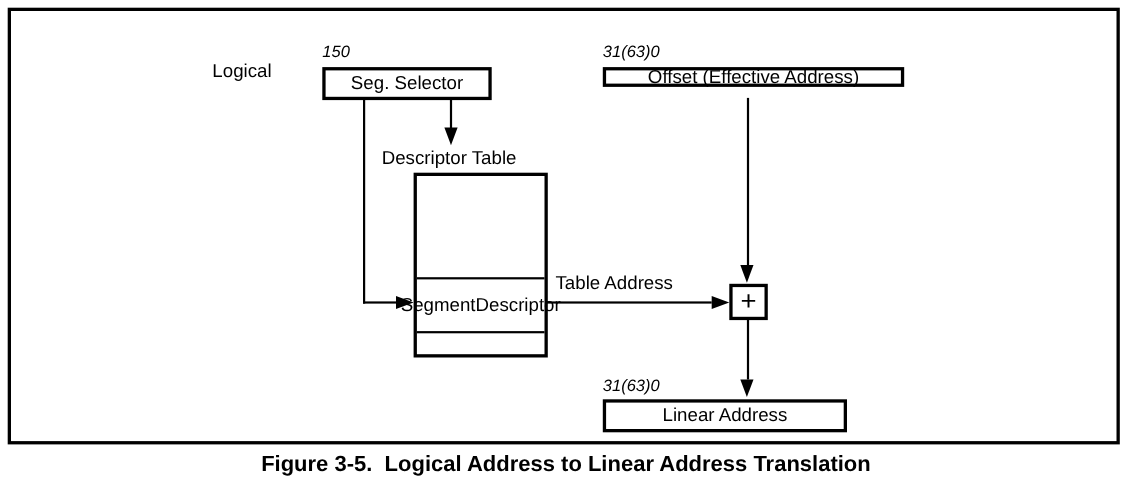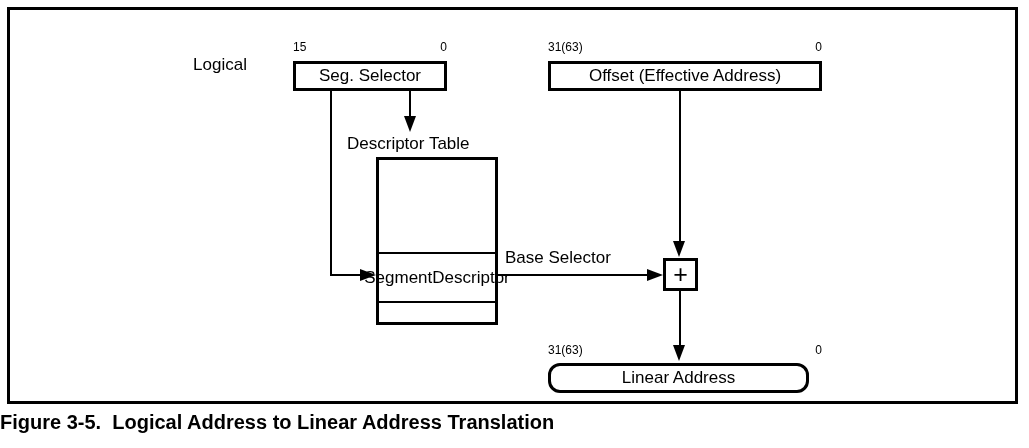--- a/index.html
+++ b/index.html
@@ -12,22 +12,22 @@
     overflow: hidden;
   }
   .abs { position: absolute; }
   .frame {
     left: 7px; top: 7px; width: 1011px; height: 397px;
     border: 3px solid var(--line);
     background: var(--bg);
   }
   .txt { font-size: 17px; line-height: 19px; white-space: nowrap; }
   .bitrow {
-    display: flex; justify-content: space-between;
-    font-size: 12px; line-height: 19px;
+    display: flex; justify-content: flex-start;
+    font-size: 15px; line-height: 19px; font-style: italic;
   }
   .box {
     border: 3px solid var(--line);
     background: var(--bg);
     display: flex; align-items: center; justify-content: center;
     font-size: 17px; line-height: 18px;
   }
   .vline, .hline { background: var(--line); }
   .arrow-down {
     width: 0; height: 0;
@@ -49,21 +49,21 @@
     position: absolute; left: 0; right: 0; top: 94px; height: 46px;
     display: flex; flex-direction: row; align-items: center; justify-content: center;
     font-size: 17px; line-height: 19px;
   }
   .adder {
     left: 663px; top: 258px; width: 35px; height: 33px;
     font-size: 25px; line-height: 25px; font-weight: 400;
   }
   .caption {
     left: 0; top: 411px; width: 1029px;
-    text-align: left; font-weight: bold; font-size: 20px;
+    text-align: center; font-weight: bold; font-size: 20px;
     white-space: pre;
   }
 </style>
 </head>
 <body>
 
 <div class="abs frame"></div>
 
 <div class="abs txt right-text" style="left:155px; top:56px; width:130px; line-height:18px;">
   <div>Logical</div>
@@ -76,21 +76,21 @@
 
 <div class="abs box" style="left:293px; top:61px; width:154px; height:30px;">
   <span>Seg. Selector</span>
 </div>
 
 <div class="abs bitrow" style="left:548px; top:38px; width:274px;">
   <span>31(63)</span>
   <span>0</span>
 </div>
 
-<div class="abs box" style="left:548px; top:61px; width:274px; height:30px;">
+<div class="abs box" style="left:548px; top:61px; width:274px; height:18px;">
   <span>Offset (Effective Address)</span>
 </div>
 
 <div class="abs vline" style="left:330px; top:89px; width:2px; height:187px;"></div>
 <div class="abs hline" style="left:330px; top:274px; width:32px; height:2px;"></div>
 <div class="abs arrow-right" style="left:360px; top:269px;"></div>
 
 <div class="abs vline" style="left:409px; top:89px; width:2px; height:29px;"></div>
 <div class="abs arrow-down" style="left:404px; top:116px;"></div>
 
@@ -98,37 +98,37 @@
 
 <div class="abs box dt-box">
   <div class="dt-divider" style="top:92px;"></div>
   <div class="dt-entry">
     <div>Segment</div>
     <div>Descriptor</div>
   </div>
   <div class="dt-divider" style="top:141px;"></div>
 </div>
 
-<div class="abs txt" style="left:505px; top:248px;">Base Selector</div>
+<div class="abs txt" style="left:505px; top:248px;">Table Address</div>
 
 <div class="abs hline" style="left:497px; top:274px; width:150px; height:2px;"></div>
 <div class="abs arrow-right" style="left:647px; top:269px;"></div>
 
 <div class="abs vline" style="left:679px; top:89px; width:2px; height:152px;"></div>
 <div class="abs arrow-down" style="left:673px; top:241px;"></div>
 
 <div class="abs box adder">
   <span>+</span>
 </div>
 
 <div class="abs vline" style="left:679px; top:290px; width:2px; height:55px;"></div>
 <div class="abs arrow-down" style="left:673px; top:345px;"></div>
 
 <div class="abs bitrow" style="left:548px; top:341px; width:274px;">
   <span>31(63)</span>
   <span>0</span>
 </div>
 
-<div class="abs box" style="left:548px; top:363px; width:261px; height:30px;border-radius:12px;">
+<div class="abs box" style="left:548px; top:363px; width:222px; height:30px;">
   <span>Linear Address</span>
 </div>
 
 <div class="abs caption">Figure 3-5.  Logical Address to Linear Address Translation</div>
 
 </body></html>

